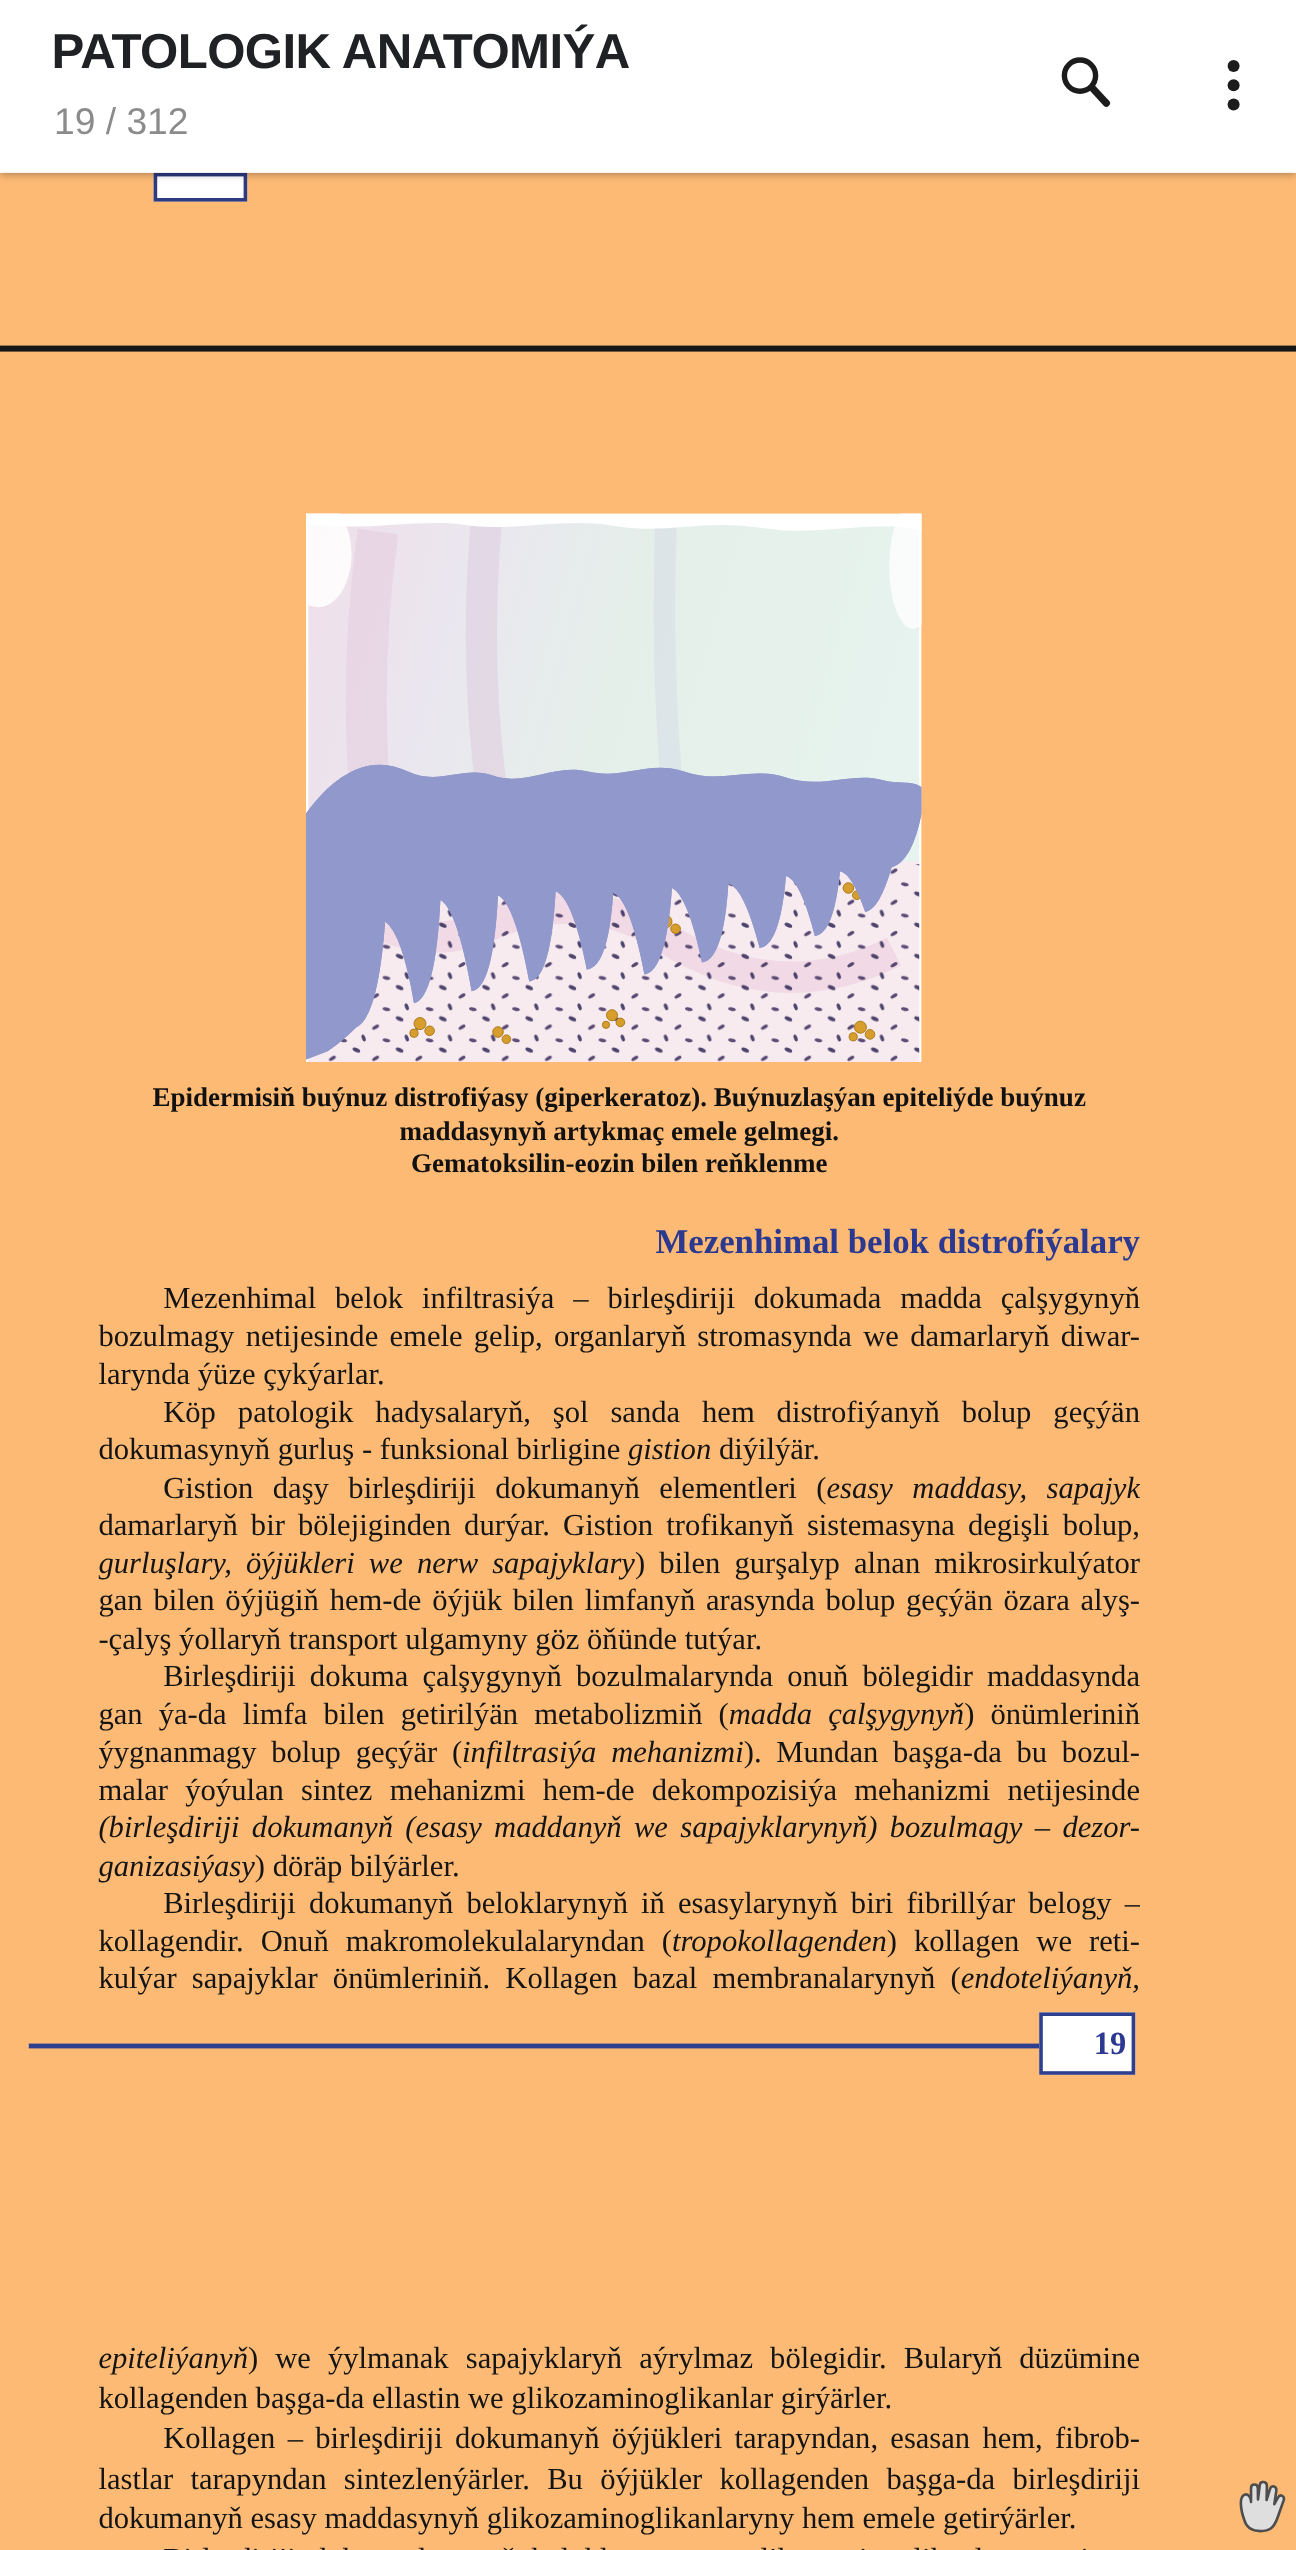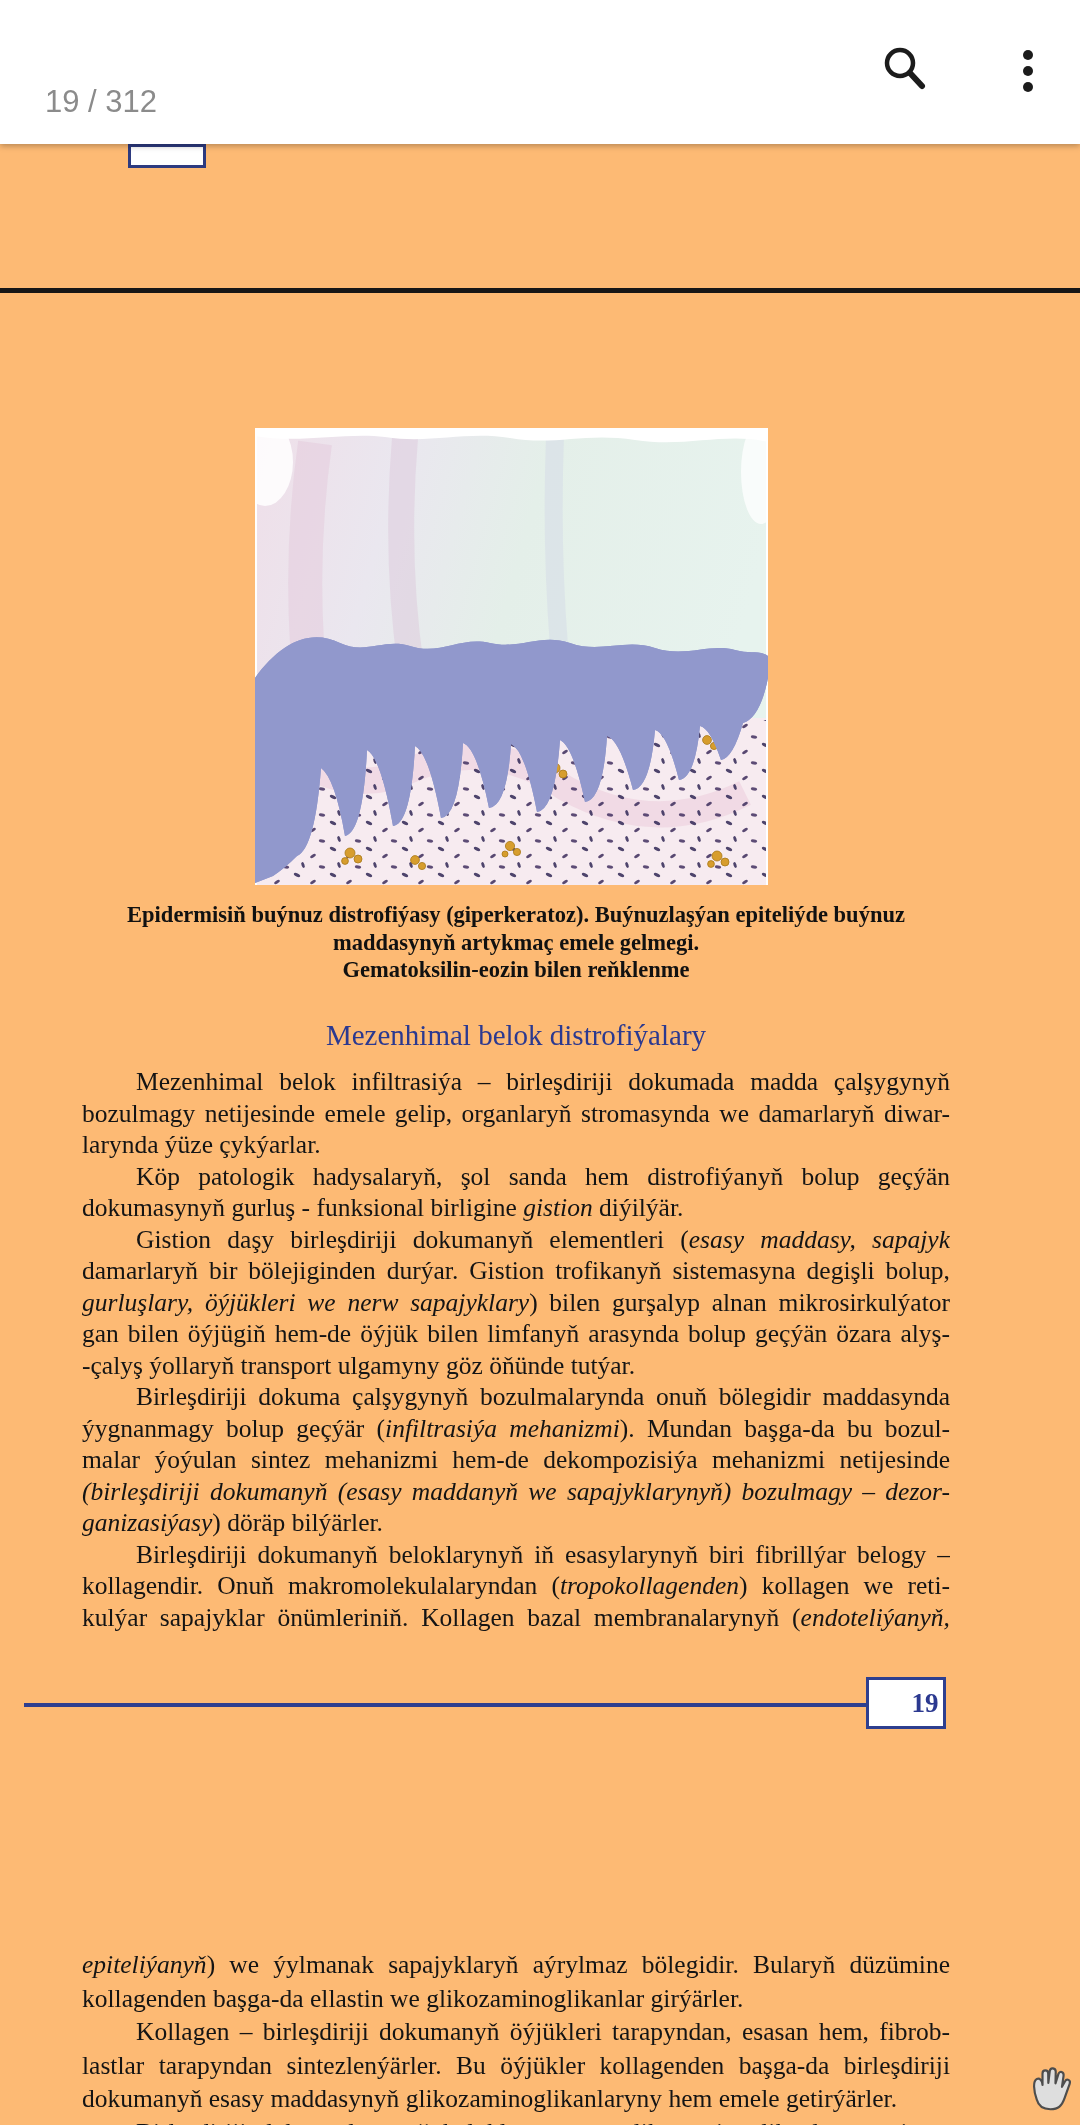--- a/index.html
+++ b/index.html
@@ -20,22 +20,22 @@
   .viewport{position:absolute;left:0;top:144px;width:1080px;height:1981px;background:#fdba74;}
   .prev-pagebox{position:absolute;left:128px;top:0px;width:78px;height:24px;background:#fff;
                 border:3px solid #2d3b80;box-sizing:border-box;}
   .page-sep{position:absolute;left:0;top:144px;width:1080px;height:5px;background:#161616;}
   
   .histology{position:absolute;left:255px;top:284px;width:513px;height:457px;}
   
   .caption{position:absolute;left:82px;top:757px;width:868px;text-align:center;
            font-weight:700;font-size:22.5px;line-height:27.5px;color:#111;}
   
-  .heading{position:absolute;left:82px;top:874px;width:868px;text-align:center;
-           font-weight:400;font-size:29px;line-height:34px;color:#2b3990;}
+  .heading{position:absolute;left:82px;top:874px;width:868px;text-align:right;
+           font-weight:700;font-size:29px;line-height:34px;color:#2b3990;}
   
   .bodytext{position:absolute;left:82px;width:868px;}
   .body1{top:922px;}
   .body2{top:1804px;height:177px;overflow:hidden;}
   .para{margin:0;}
   .ln{white-space:normal;overflow:hidden;}
   .body1 .ln{height:31.5px;line-height:31.5px;font-size:25.5px;}
   .body2 .ln{height:33.5px;line-height:33.5px;font-size:25.5px;}
   .just{text-align:justify;text-align-last:justify;}
   .ind{text-indent:54px;}
@@ -45,20 +45,21 @@
   .pagebox{position:absolute;left:866px;top:1533px;width:80px;height:52px;background:#fff;
            border:3px solid #2e3f8f;box-sizing:border-box;text-align:center;
            font-weight:700;font-size:27px;line-height:46px;color:#2b3990;padding-left:38px;}
   
   .hand{position:absolute;left:1022px;top:2060px;width:54px;height:58px;z-index:40;}
 </style>
 </head>
 <body>
 
 <header class="appbar">
+  <div class="app-title">PATOLOGIK ANATOMIÝA</div>
   <div class="app-sub">19 / 312</div>
   <button class="icon-btn search">
     <span>
       <svg width="60" height="60" viewBox="0 0 60 60">
         <circle cx="26" cy="24" r="13" fill="none" stroke="#1c1c1c" stroke-width="4.5"></circle>
         <line x1="36" y1="34" x2="48" y2="47" stroke="#1c1c1c" stroke-width="6" stroke-linecap="round"></line>
       </svg>
     </span>
   </button>
   <button class="icon-btn menu">
@@ -159,20 +160,21 @@
         </div>
         <div class="para">
           <div class="ln just ind"><span>Gistion daşy birleşdiriji dokumanyň elementleri (</span><em>esasy maddasy, sapajyk</em></div>
           <div class="ln just"><span>damarlaryň bir bölejiginden durýar. Gistion trofikanyň sistemasyna degişli bolup,</span></div>
           <div class="ln just"><em>gurluşlary, öýjükleri we nerw sapajyklary</em><span>) bilen gurşalyp alnan mikrosirkulýator</span></div>
           <div class="ln just"><span>gan bilen öýjügiň hem-de öýjük bilen limfanyň arasynda bolup geçýän özara alyş-</span></div>
           <div class="ln"><span>-çalyş ýollaryň transport ulgamyny göz öňünde tutýar.</span></div>
         </div>
         <div class="para">
           <div class="ln just ind"><span>Birleşdiriji dokuma çalşygynyň bozulmalarynda onuň bölegidir maddasynda</span></div>
+          <div class="ln just"><span>gan ýa-da limfa bilen getirilýän metabolizmiň (</span><em>madda çalşygynyň</em><span>) önümleriniň</span></div>
           <div class="ln just"><span>ýygnanmagy bolup geçýär (</span><em>infiltrasiýa mehanizmi</em><span>). Mundan başga-da bu bozul-</span></div>
           <div class="ln just"><span>malar ýoýulan sintez mehanizmi hem-de dekompozisiýa mehanizmi netijesinde</span></div>
           <div class="ln just"><em>(birleşdiriji dokumanyň (esasy maddanyň we sapajyklarynyň) bozulmagy – dezor-</em></div>
           <div class="ln"><em>ganizasiýasy</em><span>) döräp bilýärler.</span></div>
         </div>
         <div class="para">
           <div class="ln just ind"><span>Birleşdiriji dokumanyň beloklarynyň iň esasylarynyň biri fibrillýar belogy –</span></div>
           <div class="ln just"><span>kollagendir. Onuň makromolekulalaryndan (</span><em>tropokollagenden</em><span>) kollagen we reti-</span></div>
           <div class="ln just"><span>kulýar sapajyklar önümleriniň. Kollagen bazal membranalarynyň (</span><em>endoteliýanyň,</em></div>
         </div>

